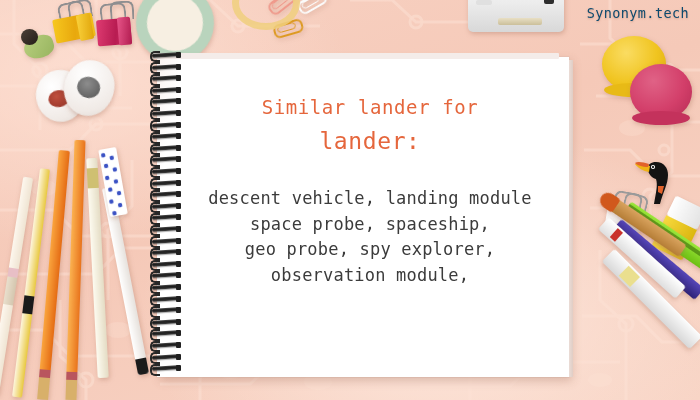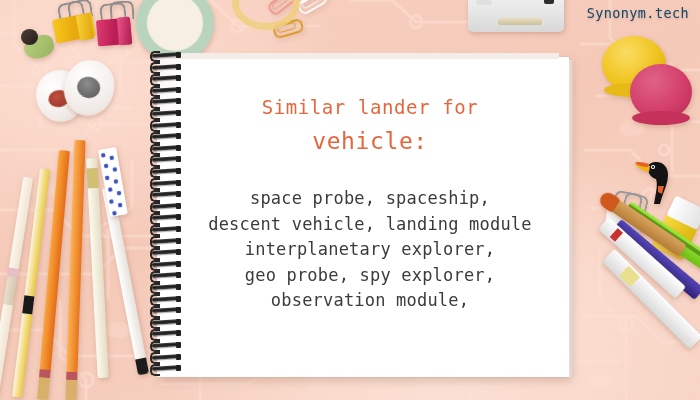--- a/index.html
+++ b/index.html
@@ -593,25 +593,24 @@
       </div>
       <div class="coil" style="top: 313.2px;">
         <div class="hook"></div>
         <div class="wire"></div>
         <div class="cap"></div>
       </div>
     </div>
 
   <div class="note-content">
     <div class="title-line1">Similar lander for</div>
-    <div class="title-line2">vehicle:</div>
+    <div class="title-line2">lander:</div>
     <div class="syn-list" id="syn-list">
+        <div>descent vehicle, landing module</div>
         <div>space probe, spaceship,</div>
-        <div>descent vehicle, landing module</div>
-        <div>interplanetary explorer,</div>
         <div>geo probe, spy explorer,</div>
         <div>observation module,</div>
       </div>
   </div>
 
   <div class="brand">Synonym.tech</div>
 
 </div>
 
 </body></html>

